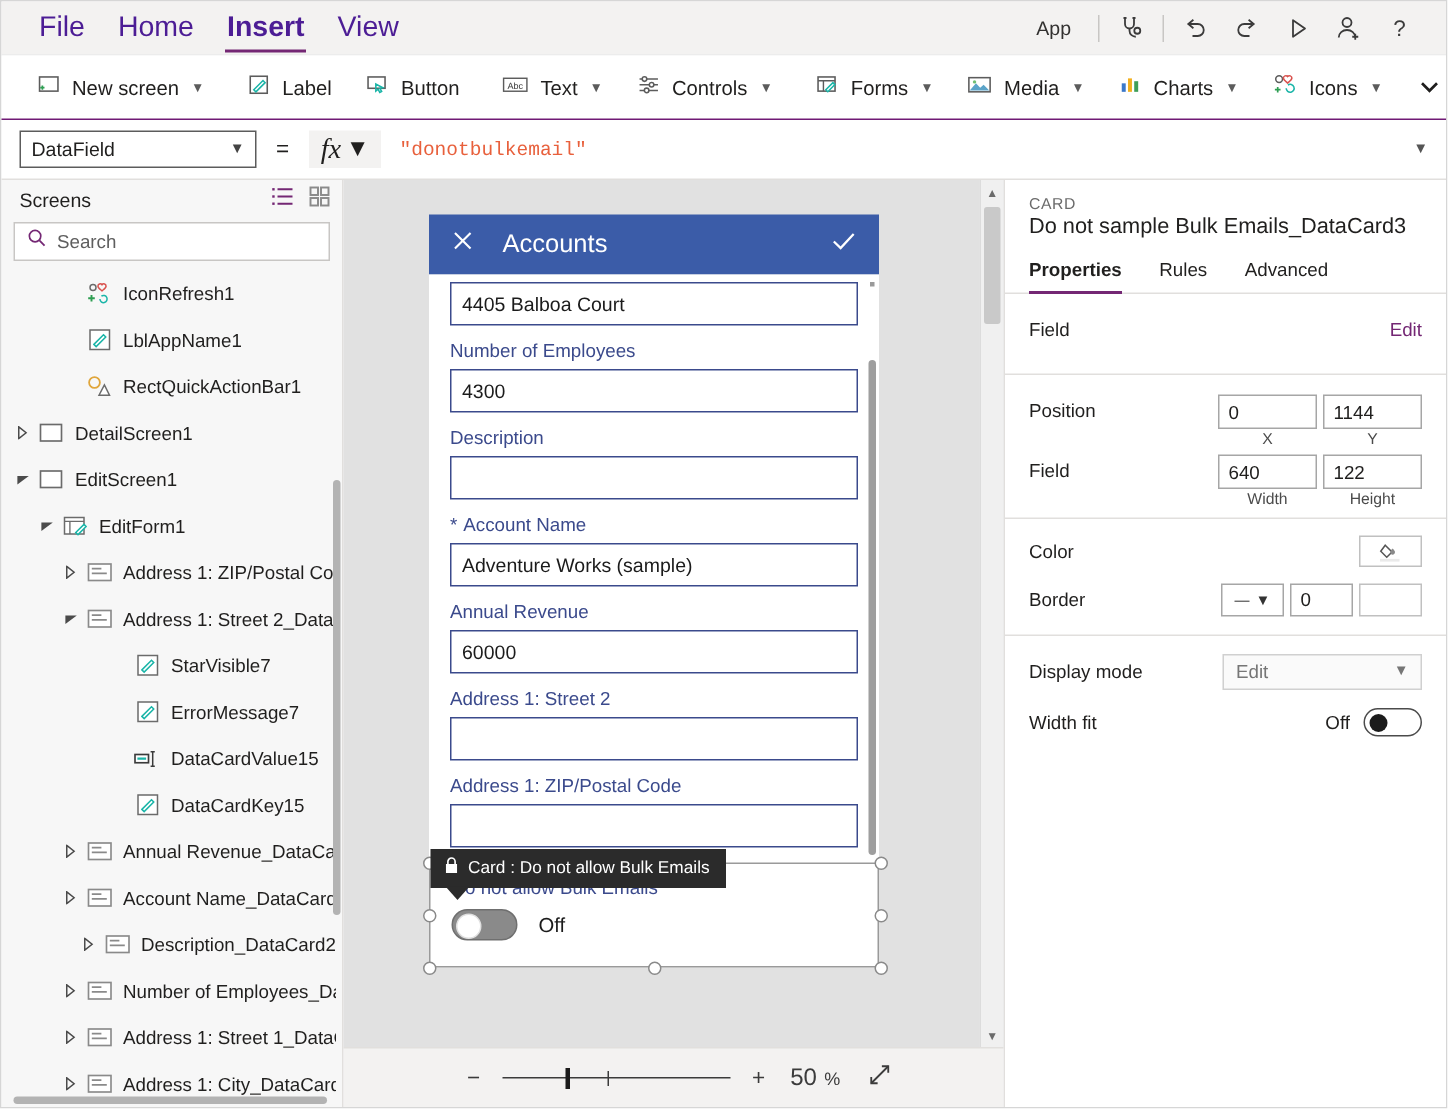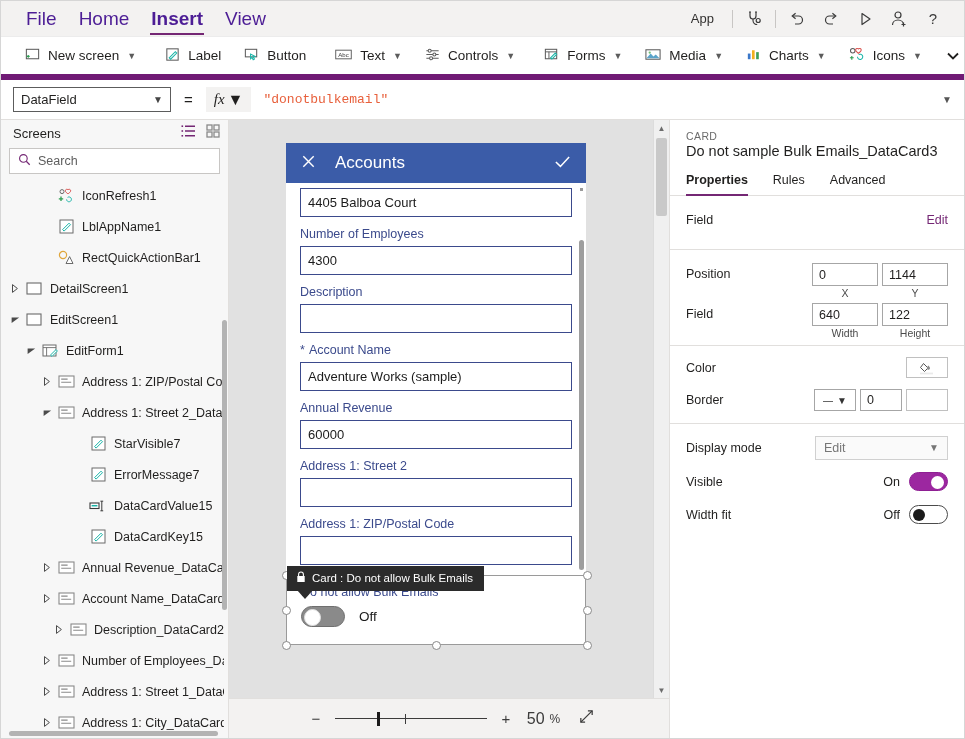--- a/index.html
+++ b/index.html
@@ -46,21 +46,21 @@
     display: flex; align-items: center; justify-content: center;
   }
   .ic-btn svg { display: block; }
 
   
   .ribbon {
     height: 43px; min-height: 43px;
     background: #ffffff;
     display: flex; align-items: center;
     padding: 0 12px;
-    border-bottom: 6px solid #701a75;
+    border-bottom: 1px solid #701a75;
   }
   .rb {
     display: flex; align-items: center; gap: 7px;
     padding: 0 11px; height: 30px;
     font-size: 13.5px; color: #201f1e;
     white-space: nowrap;
   }
   .rb .caret { font-size: 9px; color: #5c5c5c; margin-left: 1px; }
   .rb-sep { width: 1px; height: 24px; background: #e1dfdd; margin: 0 3px; }
   .rb-more { margin-left: auto; padding-right: 10px; }
@@ -79,21 +79,21 @@
     display: flex; align-items: center;
     padding: 0 7px;
     font-size: 13px; color: #201f1e;
   }
   .prop-select .caret { margin-left: auto; font-size: 10px; color: #444; }
   .eq { font-size: 15px; color: #201f1e; margin: 0 13px; }
   .fx-box {
     height: 25px; display: flex; align-items: center;
     background: #f3f2f1; padding: 0 8px; gap: 3px;
   }
-  .fx { font-family: "Liberation Serif", serif; font-style: italic; font-size: 15px; }
+  .fx { font-family: "Liberation Serif", serif; font-style: italic; font-size: 19px; }
   .formula-text {
     font-family: "Liberation Mono", monospace;
     font-size: 13px; color: #e8603c;
     padding-left: 12px; flex: 1;
   }
   .fb-caret { font-size: 10px; color: #555; padding-left: 6px; }
 
   
   .body { flex: 1; display: flex; min-height: 0; }
 
@@ -1005,27 +1005,20 @@
 
       <div class="rp-sec">
         <div class="rp-row" style="min-height:35px">
           <div class="rp-lbl">Display mode</div>
           <div class="rp-select">
             <span>Edit</span>
             <span class="caret">▼</span>
           </div>
         </div>
         <div class="rp-row" style="min-height:33px">
-          <div class="rp-lbl">Visible</div>
-          <div class="rp-right">
-            <span class="rp-state">On</span>
-            <span class="tg on"></span>
-          </div>
-        </div>
-        <div class="rp-row" style="min-height:33px">
           <div class="rp-lbl">Width fit</div>
           <div class="rp-right">
             <span class="rp-state">Off</span>
             <span class="tg off"></span>
           </div>
         </div>
       </div>
     </div>
 
   </div>

